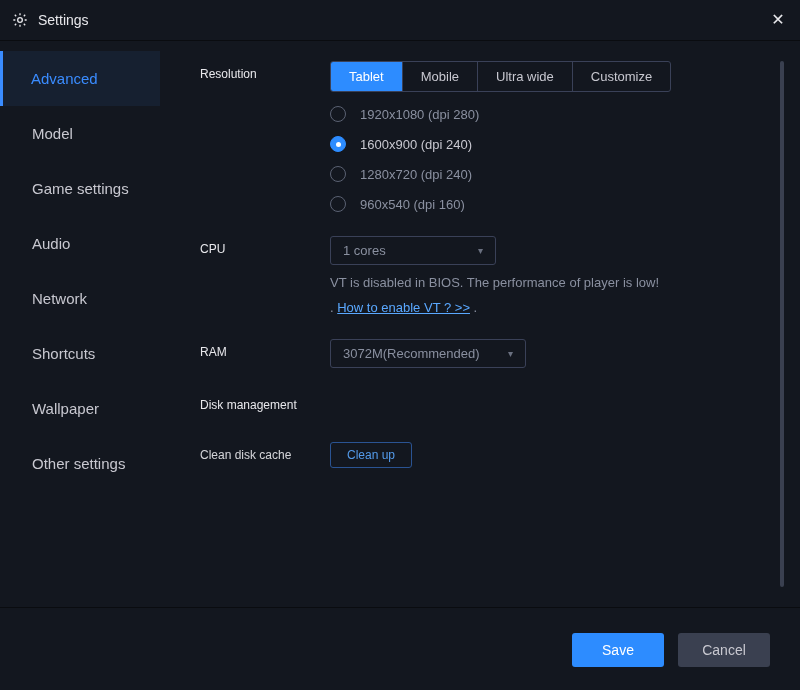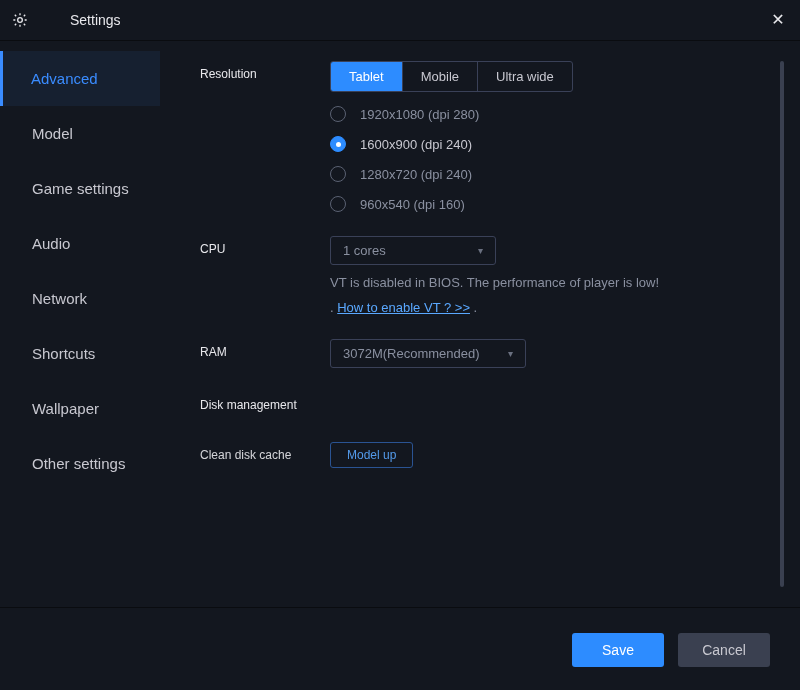--- a/index.html
+++ b/index.html
@@ -13,21 +13,20 @@
     font-size: 14px;
     overflow: hidden;
   }
   .titlebar {
     height: 40px;
     display: flex;
     align-items: center;
     padding: 0 12px;
     background: #13171f;
     border-bottom: 1px solid #0a0c10;
-    gap: 32px;
   }
   .titlebar .gear {
     width: 16px;
     height: 16px;
     margin-right: 10px;
     display: flex;
     align-items: center;
     justify-content: center;
   }
   .titlebar .title {
@@ -281,20 +280,21 @@
 
   <div class="main">
 
     <div class="row">
       <div class="row-label">Resolution</div>
       <div class="row-content">
         <div class="tab-group" id="res-tabs">
             <div class="tab-btn active">Tablet</div>
             <div class="tab-btn">Mobile</div>
             <div class="tab-btn">Ultra wide</div>
+            <div class="tab-btn">Customize</div>
           </div>
         <div id="res-options">
             <div class="radio-option">
               <span class="radio-circle"></span>
               <span class="radio-label">1920x1080  (dpi 280)</span>
             </div>
             <div class="radio-option selected">
               <span class="radio-circle"></span>
               <span class="radio-label">1600x900  (dpi 240)</span>
             </div>
@@ -332,21 +332,21 @@
       </div>
     </div>
 
     <div class="row">
       <div class="row-label">Disk management</div>
     </div>
 
     <div class="row" style="margin-top:30px;margin-bottom:0;opacity:0.9">
       <div class="row-label">Clean disk cache</div>
       <div class="row-content">
-        <span class="clean-btn">Model up</span>
+        <span class="clean-btn">Clean up</span>
       </div>
     </div>
 
     <div class="scroll-track"></div>
   </div>
 </div>
 
 <div class="footer">
   <div class="btn btn-primary">Save</div>
   <div class="btn btn-secondary">Cancel</div>

